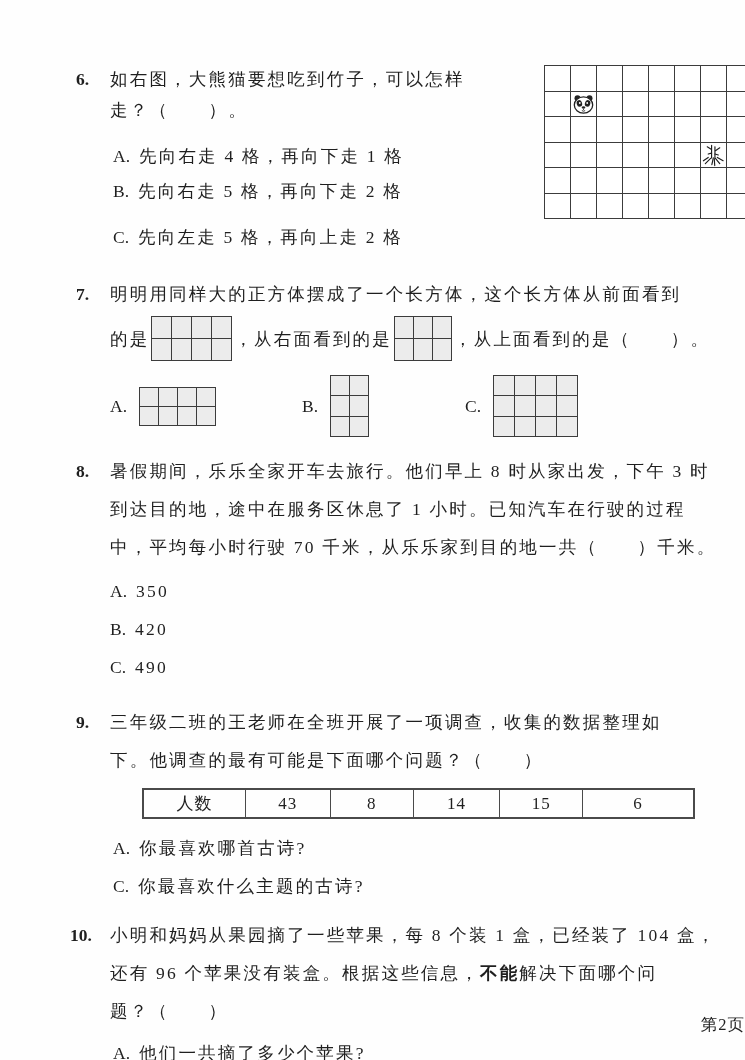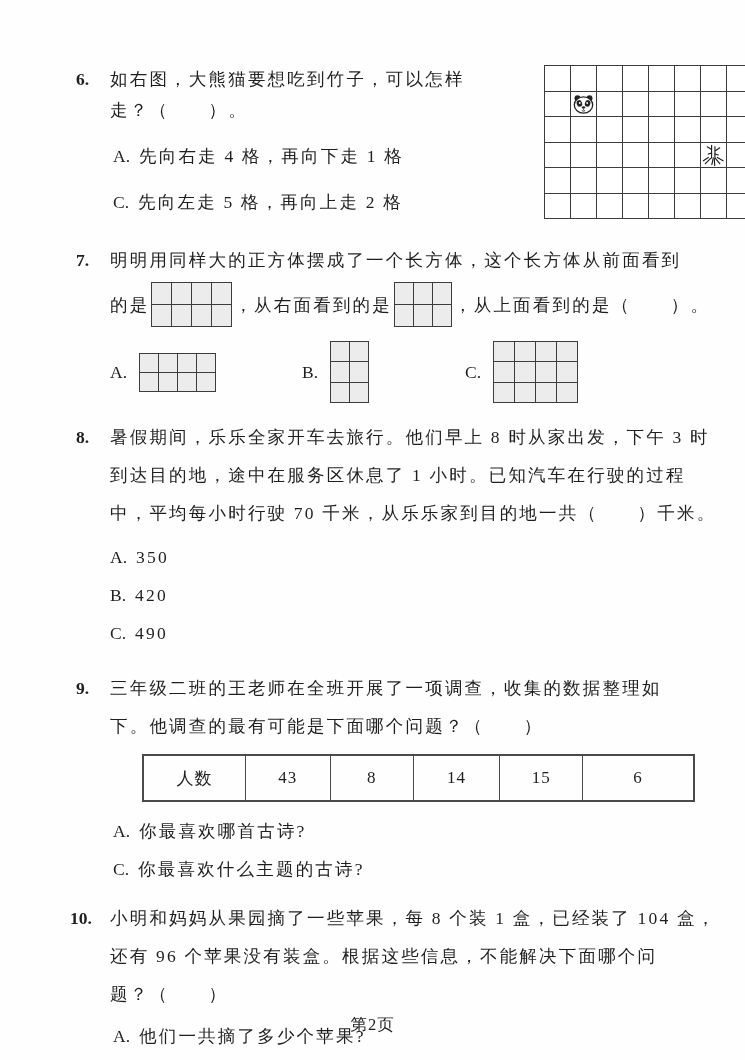--- a/index.html
+++ b/index.html
@@ -25,21 +25,21 @@
     line-height: 31px;
   }
   .q .line {
     line-height: 31px;
     letter-spacing: 2.2px;
     white-space: nowrap;
   }
   .wide .line, .wide .opt { line-height: 38px; }
   .opt { padding-left: 3px; line-height: 32px; letter-spacing: 2.2px; white-space: nowrap; }
   .optlabel { letter-spacing: 0; margin-right: 9px; }
-  .bold { font-weight: 400; text-align: center; }
+  .bold { font-weight: 700; text-align: center; }
 
   
   .grid {
     display: grid;
     border-left: 1px solid #3c3c3c;
     border-top: 1px solid #3c3c3c;
     background: #fff;
   }
   .gcell {
     border-right: 1px solid #3c3c3c;
@@ -75,34 +75,34 @@
   .opts8 .opt { width: 178px; padding-left: 0; }
 
   
   .q9table {
     border-collapse: collapse;
     margin: 9px 0 10px 32px;
     table-layout: fixed;
   }
   .q9table td {
     border: 1px solid #4a4a4a;
-    height: 46px;
+    height: 29px;
     text-align: center;
     vertical-align: middle;
     font-size: 17px;
     letter-spacing: 1px;
   }
   .q9table { border: 2px solid #4a4a4a; }
 
   .footer {
     position: absolute;
     top: 1014px;
     left: 0;
     right: 0;
-    text-align: center;
+    text-align: right;
     font-size: 16.5px;
     letter-spacing: 1px;
   }
 
   .mb-q6 { margin-bottom: 26px; }
   .mb-q7 { margin-bottom: 14px; }
   .mb-q8 { margin-bottom: 17px; }
   .mb-q9 { margin-bottom: 11px; }
 </style>
 </head>
@@ -111,20 +111,23 @@
 <div class="page">
 
   <section class="q mb-q6">
     <span class="qnum">6.</span>
     <div class="q6row">
       <div class="q6text">
         <div class="line">如右图，大熊猫要想吃到竹子，可以怎样</div>
         <div class="line" style="margin-bottom:14px;">走？（　　）。</div>
         <div class="opt">
           <span class="optlabel">A.</span><span>先向右走 4 格，再向下走 1 格</span>
+        </div>
+        <div class="opt" style="margin-top:3px;">
+          <span class="optlabel">B.</span><span>先向右走 5 格，再向下走 2 格</span>
         </div>
         <div class="opt" style="margin-top:14px;">
           <span class="optlabel">C.</span><span>先向左走 5 格，再向上走 2 格</span>
         </div>
       </div>
       <div class="q6gridwrap">
         <div class="grid" style="display: grid; grid-template-columns: repeat(8, 26px); grid-template-rows: repeat(6, 25.5px);">
             <div class="gcell"></div>
             <div class="gcell"></div>
             <div class="gcell"></div>

